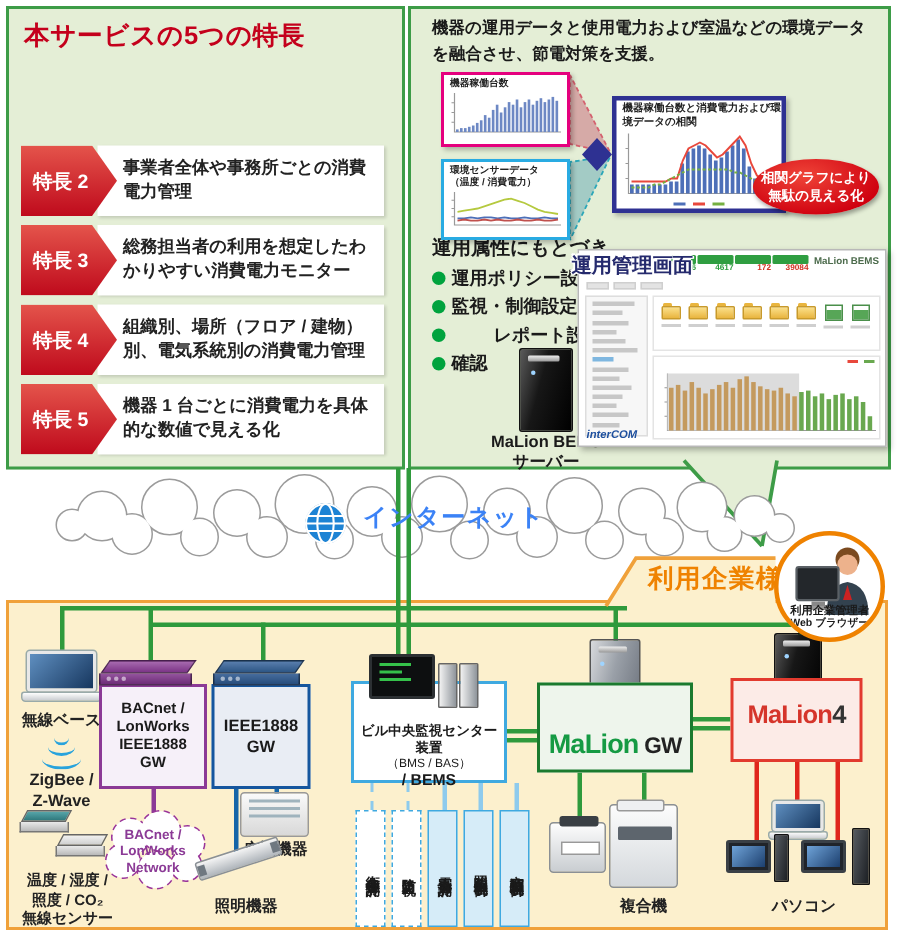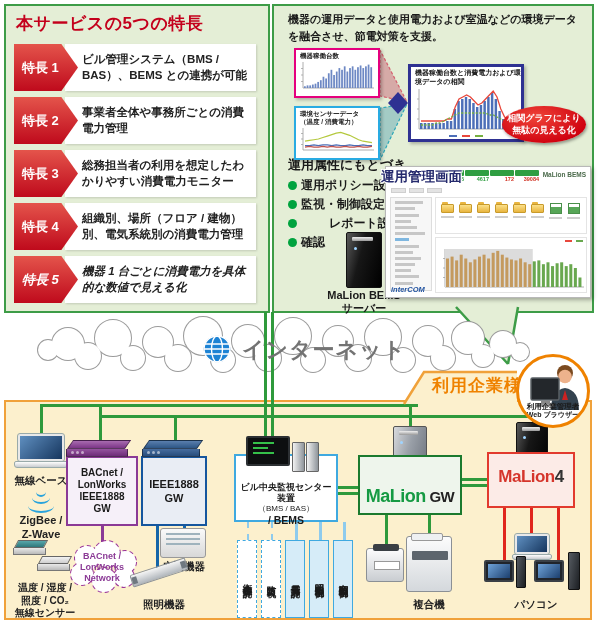--- a/index.html
+++ b/index.html
@@ -67,21 +67,21 @@
   .mgraph{width:12px;height:11px;margin-top:2px;background:linear-gradient(180deg,#fff 30%,#57a657 30%);border:1px solid #4a8f4a;}
   .mcap{width:13px;height:2px;background:#cfcfcf;margin-top:3px;}
   #mgmt-chart{position:absolute;left:49px;top:70px;width:152px;height:56px;border:1px solid #e4e4e4;}
   #mgmt-chart .leg{position:absolute;right:3px;top:2px;display:flex;gap:4px;}
   #mgmt-chart .leg i{width:7px;height:2px;}
   #mgmt-logo{position:absolute;left:5px;bottom:3px;font-size:7.5px;font-weight:bold;font-style:italic;color:#1d4f9e;}
 
   
   #inet-cloud{left:28px;top:314px;z-index:2;}
   #globe{left:202px;top:334px;z-index:3;}
-  #inet-label{left:242px;top:335px;font-size:22px;font-weight:bold;color:#737373;z-index:3;letter-spacing:1px;}
+  #inet-label{left:242px;top:335px;font-size:16px;font-weight:bold;color:#3b82f6;z-index:3;letter-spacing:1px;}
   #svc-tail{left:452px;top:306px;z-index:2;}
 
   
   #cust-panel{left:4px;top:400px;width:588px;height:220px;border:2.5px solid #f0a13a;background:#fcf0cd;z-index:1;}
   #cust-tab-svg{left:402px;top:369px;z-index:4;}
   #cust-tab-label{left:432px;top:374px;font-size:17px;font-weight:bold;color:#ef8200;z-index:5;letter-spacing:1px;}
   #admin-circle{left:516px;top:354px;width:74px;height:74px;border-radius:50%;border:3px solid #ef8200;background:#fff;z-index:6;overflow:hidden;}
   #admin-l1{position:absolute;left:0;right:0;bottom:13px;text-align:center;font-size:7.5px;font-weight:bold;}
   #admin-l2{position:absolute;left:0;right:0;bottom:5px;text-align:center;font-size:7px;font-weight:bold;}
 
@@ -165,37 +165,33 @@
   svg{display:block;}
 </style>
 </head>
 <body>
 
 <div id="canvas">
 
   <div class="panel-green" style="left:4px;top:4px;width:266px;height:309px;"></div>
   <div class="abs" id="features-title">本サービスの5つの特長</div>
 
-  <div class="feat" style="top:44px;">
-    <div class="feat-badge">特長 1</div>
-    <div class="feat-text">ビル管理システム（BMS / BAS）、BEMS との連携が可能</div>
-  </div>
   <div class="feat" style="top:97px;">
     <div class="feat-badge">特長 2</div>
     <div class="feat-text">事業者全体や事務所ごとの消費電力管理</div>
   </div>
   <div class="feat" style="top:150px;">
     <div class="feat-badge">特長 3</div>
     <div class="feat-text">総務担当者の利用を想定したわかりやすい消費電力モニター</div>
   </div>
   <div class="feat" style="top:203px;">
     <div class="feat-badge">特長 4</div>
     <div class="feat-text">組織別、場所（フロア / 建物）別、電気系統別の消費電力管理</div>
   </div>
-  <div class="feat" style="top:256px;font-style:italic;">
+  <div class="feat" style="top:256px;">
     <div class="feat-badge">特長 5</div>
     <div class="feat-text">機器 1 台ごとに消費電力を具体的な数値で見える化</div>
   </div>
 
   <div class="panel-green" style="left:272px;top:4px;width:322px;height:309px;"></div>
   <div class="abs" id="svc-intro">機器の運用データと使用電力および室温などの環境データを融合させ、節電対策を支援。</div>
 
   <div class="chartbox" id="chart-units">
     <div class="ctitle">機器稼働台数</div>
     <svg width="80" height="32">

